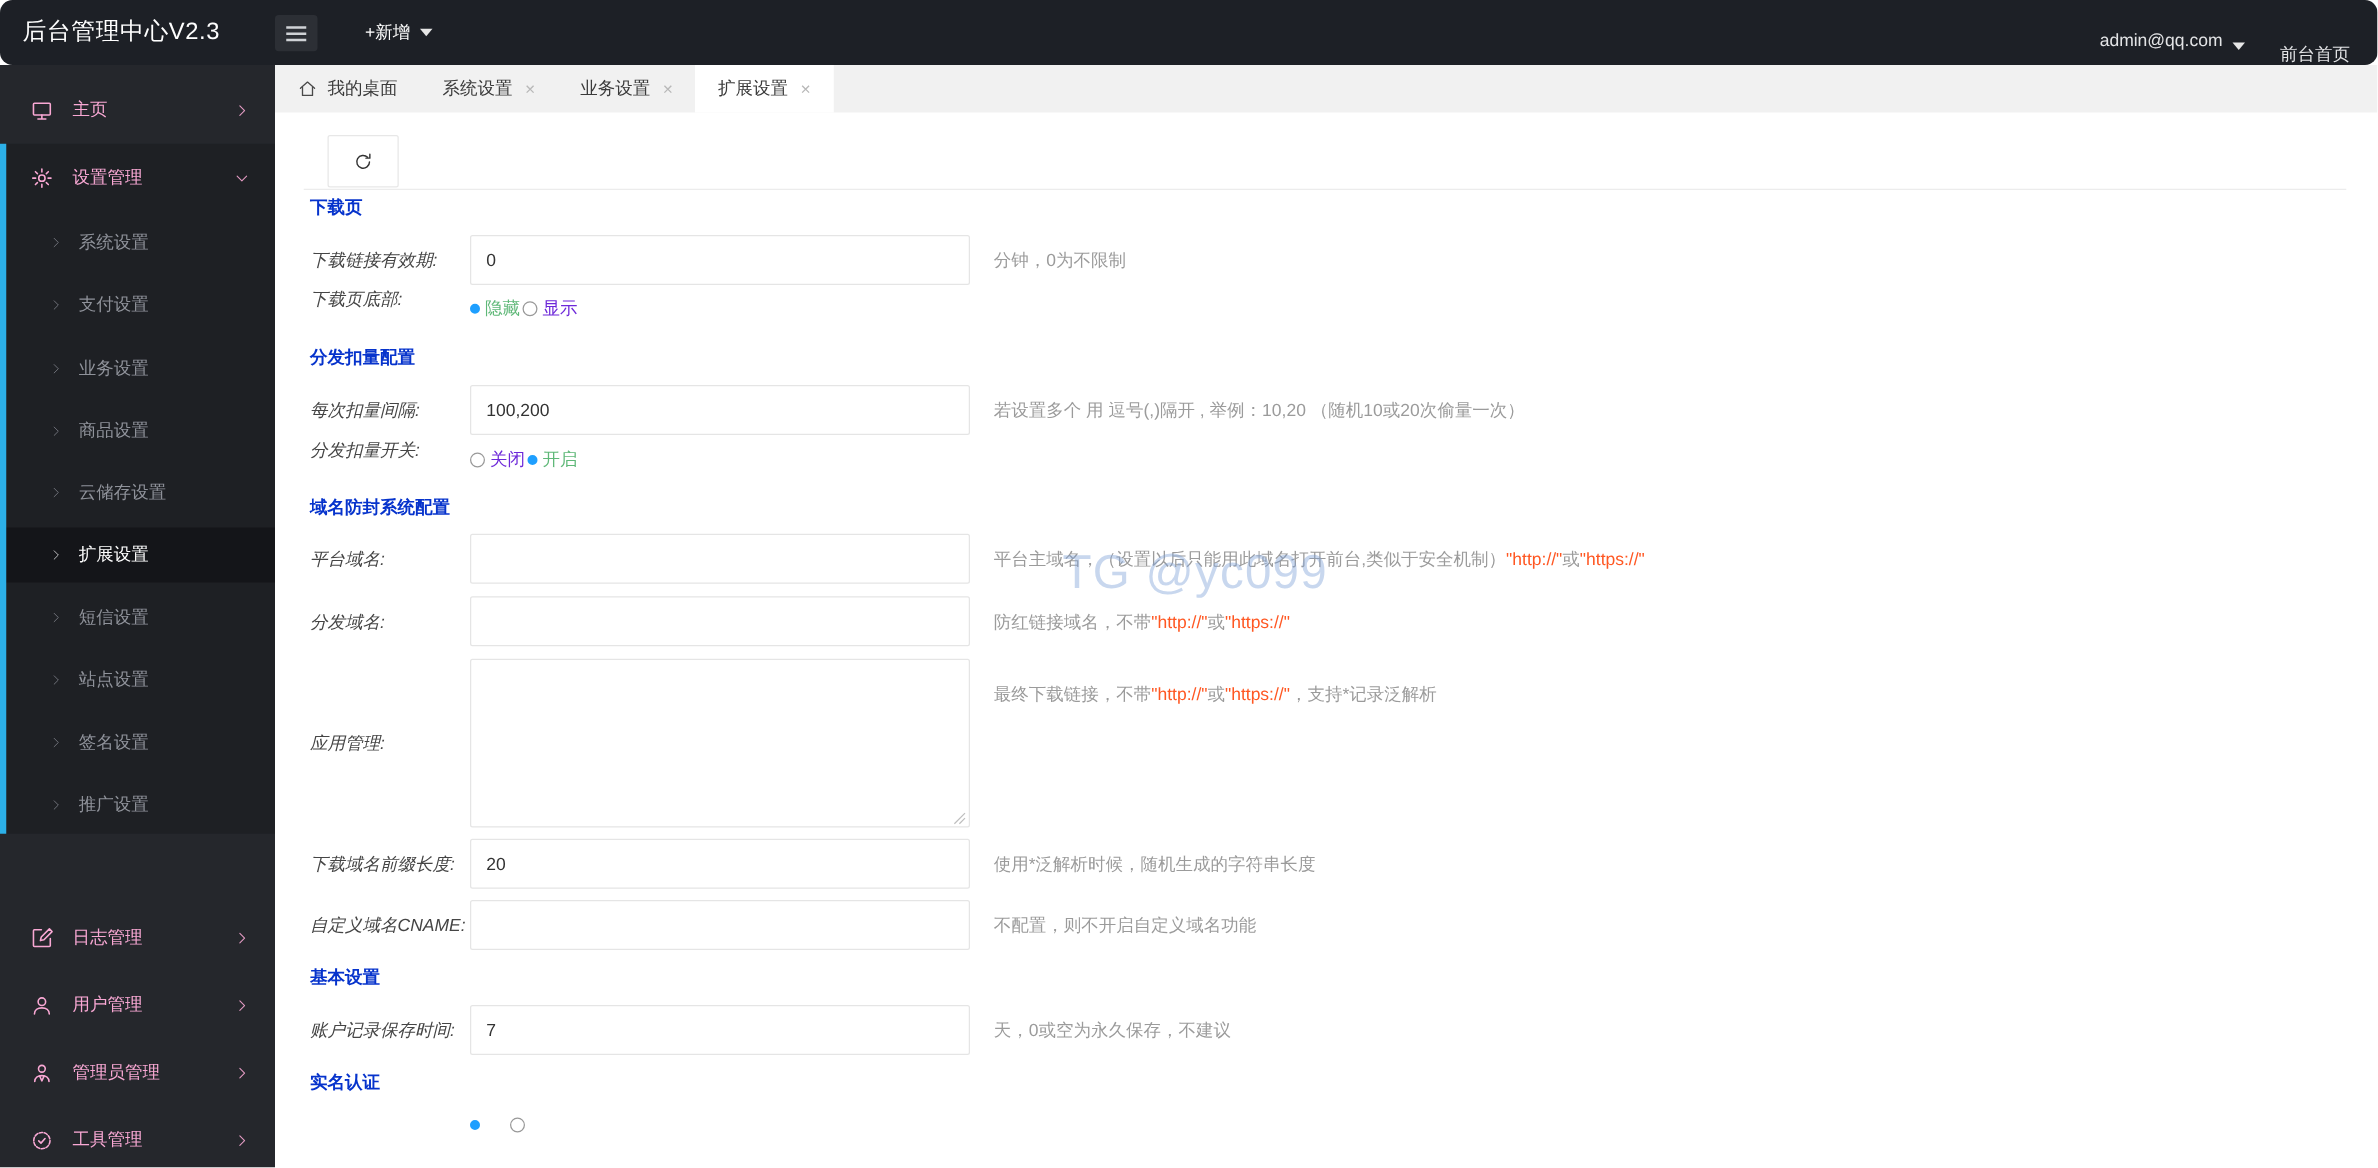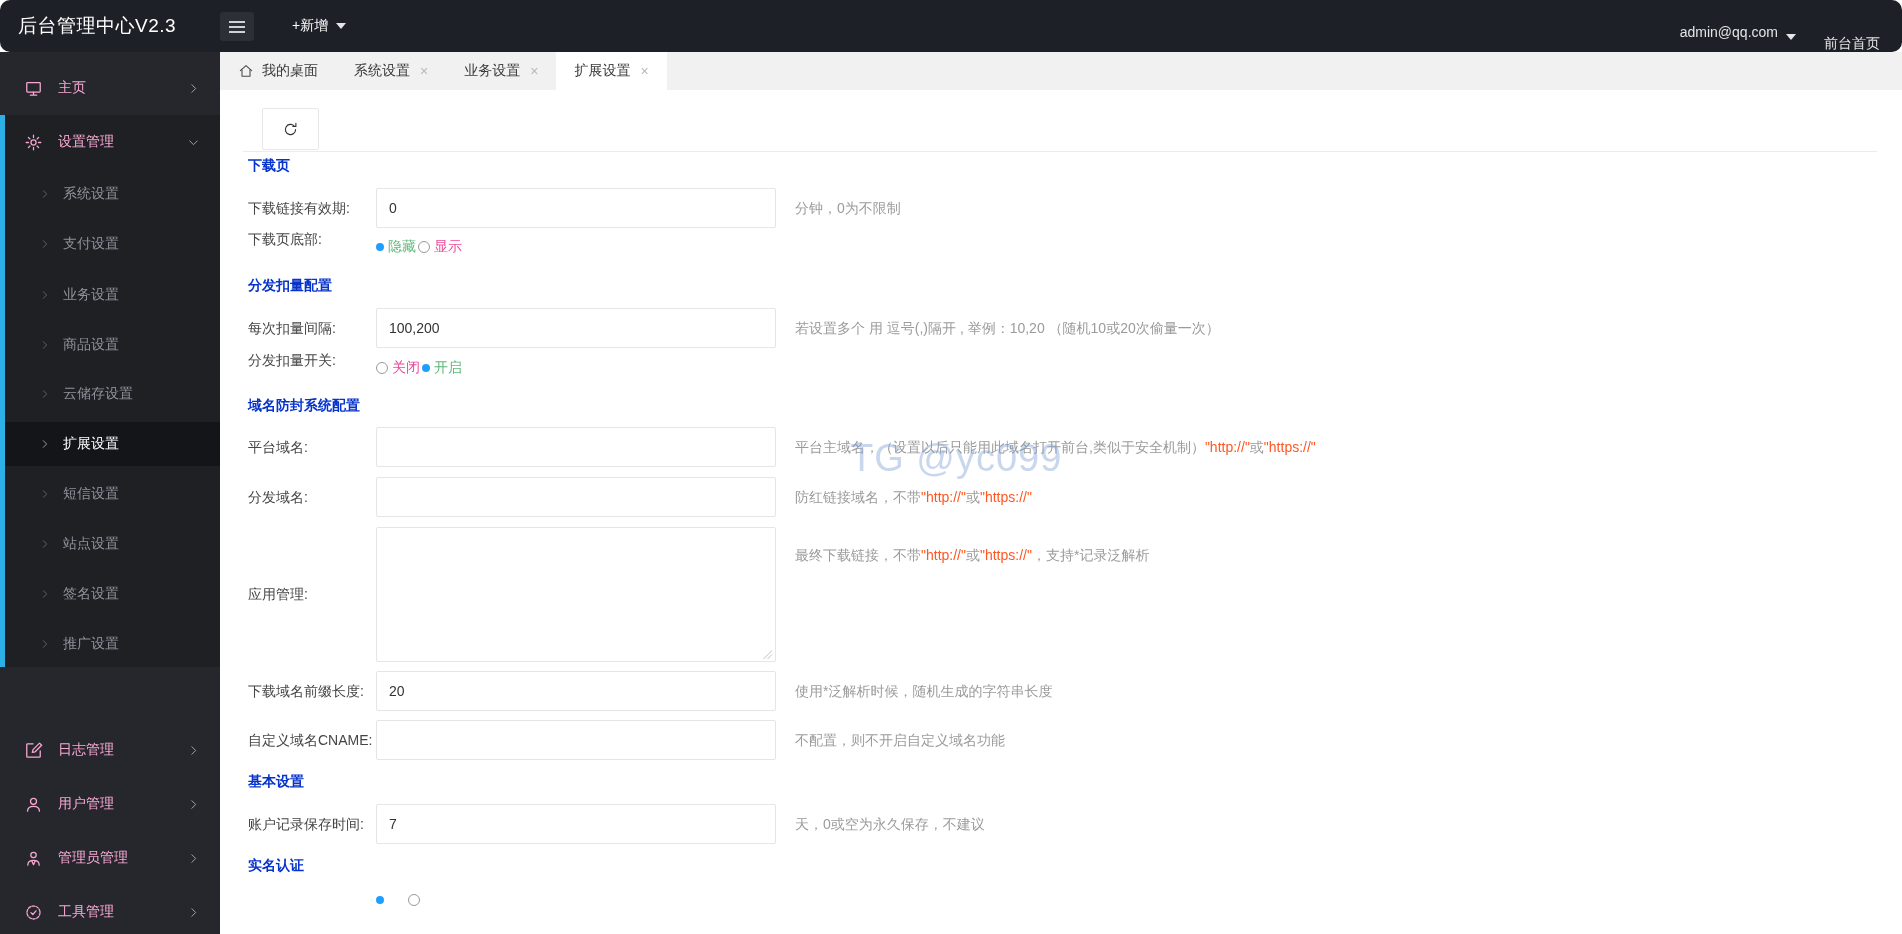--- a/index.html
+++ b/index.html
@@ -36,33 +36,33 @@
   .tab { display:flex; align-items:center; padding:0 18px; font-size:14px; color:#3a3a3a; cursor:pointer; }
   .tab.active { background:#fff; }
   .tab .x { margin-left:10px; color:#b8b8b8; font-size:14px; line-height:1; cursor:pointer; }
   .tab svg.home { width:16px; height:16px; margin-right:8px; stroke:#4a4a4a; }
 
   .refresh-btn { position:absolute; left:42px; top:56px; width:57px; height:42px; border:1px solid #e7e7e7; border-radius:2px; background:#fff; display:flex; align-items:center; justify-content:center; cursor:pointer; }
   .refresh-btn svg { width:17px; height:17px; stroke:#8c8c8c; }
   .hr { position:absolute; left:23px; right:25px; top:99px; height:1px; background:#ececec; }
 
   .sec-title { position:absolute; left:28px; font-weight:bold; font-size:14px; color:#0633cc; }
-  .f-label { position:absolute; left:28px; width:230px; height:40px; line-height:40px; color:#454545; font-size:14px; white-space:nowrap; }
+  .f-label { position:absolute; left:28px; width:230px; height:40px; line-height:40px; color:#454545; font-size:14px; white-space:nowrap;font-style:italic; }
   .f-input { position:absolute; left:156px; width:400px; height:40px; border:1px solid #e5e5e5; border-radius:2px; padding:0 12px; font-size:14px; color:#333; font-family:inherit; outline:none; background:#fff; }
   .f-area { position:absolute; left:156px; width:400px; height:135px; border:1px solid #e5e5e5; border-radius:2px; padding:8px 12px; font-size:14px; color:#333; font-family:inherit; outline:none; resize:none; }
   .grip { position:absolute; left:542px; width:11px; height:11px; }
   .f-hint { position:absolute; left:575px; height:40px; line-height:40px; color:#9b9b9b; font-size:14px; white-space:nowrap; }
   .f-hint .org { color:#FF5722; }
   .radio-row { position:absolute; left:156px; height:24px; display:flex; align-items:center; }
   .rdo { display:inline-block; border-radius:50%; flex:none; cursor:pointer; }
   .rdo.on { width:6px; height:6px; border:4px solid #1E9FFF; background:#fff; }
   .rdo.off { width:12px; height:12px; border:1px solid #999; background:#fff; }
   .rlbl { margin:0 2px 0 4px; font-size:14px; }
   .rlbl.green { color:#5FB878; }
-  .rlbl.dark { color:#ec4899; }
+  .rlbl.dark { color:#6d28d9; }
 
   .watermark { position:absolute; left:630px; top:385px; font-size:38px; color:rgba(125,160,215,0.42); z-index:4; pointer-events:none; letter-spacing:1px; }
 
   .footer { position:absolute; left:0; right:0; top:889px; height:40px; background:#f2f2f2; z-index:6; }
   .btn-submit { position:absolute; left:757px; top:4px; width:92px; height:38px; background:#149c87; color:#fff; border:none; border-radius:2px; font-size:14px; font-family:inherit; cursor:pointer; }
   .btn-reset { position:absolute; left:865px; top:4px; width:54px; height:38px; background:#fff; color:#555; border:1px solid #d4d4d4; border-radius:2px; font-size:14px; font-family:inherit; cursor:pointer; }
 
   svg.ic { fill:none; stroke:currentColor; stroke-width:1.6; stroke-linecap:round; stroke-linejoin:round; }
 </style>
 </head>

